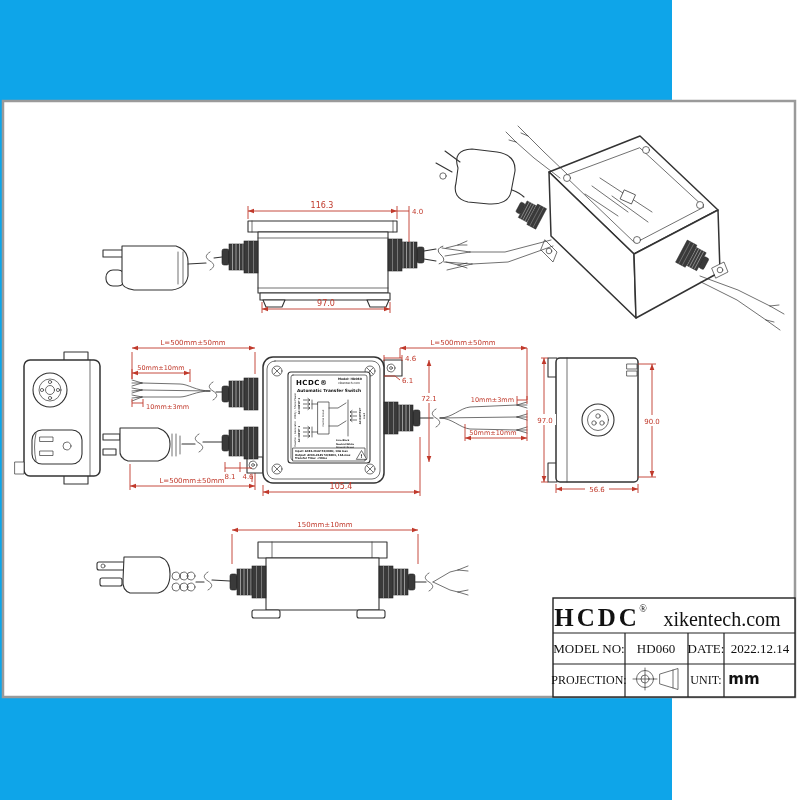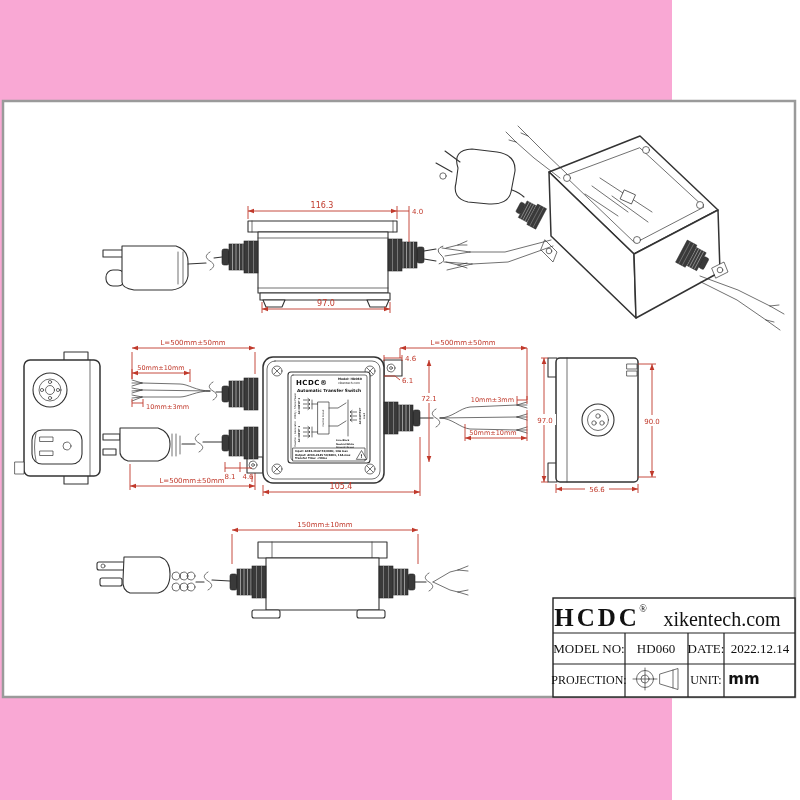--- a/index.html
+++ b/index.html
@@ -1,16 +1,16 @@
 <!DOCTYPE html>
 <html><head>
 <meta charset="utf-8">
 <style>
   html,body{margin:0;padding:0;background:#fff;}
-  .stage{position:relative;width:672px;height:800px;background:#f9a8d4;font-family:"Liberation Sans",sans-serif;}
+  .stage{position:relative;width:672px;height:800px;background:#0ea5e9;font-family:"Liberation Sans",sans-serif;}
   svg{position:absolute;left:0;top:0;}
   .ln{fill:none;stroke:#333;stroke-width:1.1;stroke-linejoin:round;stroke-linecap:round;}
   .lnthin{stroke-width:0.7;}
   .lnthick{stroke-width:1.5;}
   .fw{fill:#fff;}
   .dark{fill:#3a3a3a;stroke:#222;stroke-width:0.6;}
   .dim{stroke:#c0392b;stroke-width:0.9;fill:none;}
   .dimtxt{fill:#c0392b;font-family:"DejaVu Sans",sans-serif;font-size:8px;text-anchor:middle;}
   .dimtxt.s7{font-size:7px;}
   .dimtxt.s65{font-size:6.5px;}

